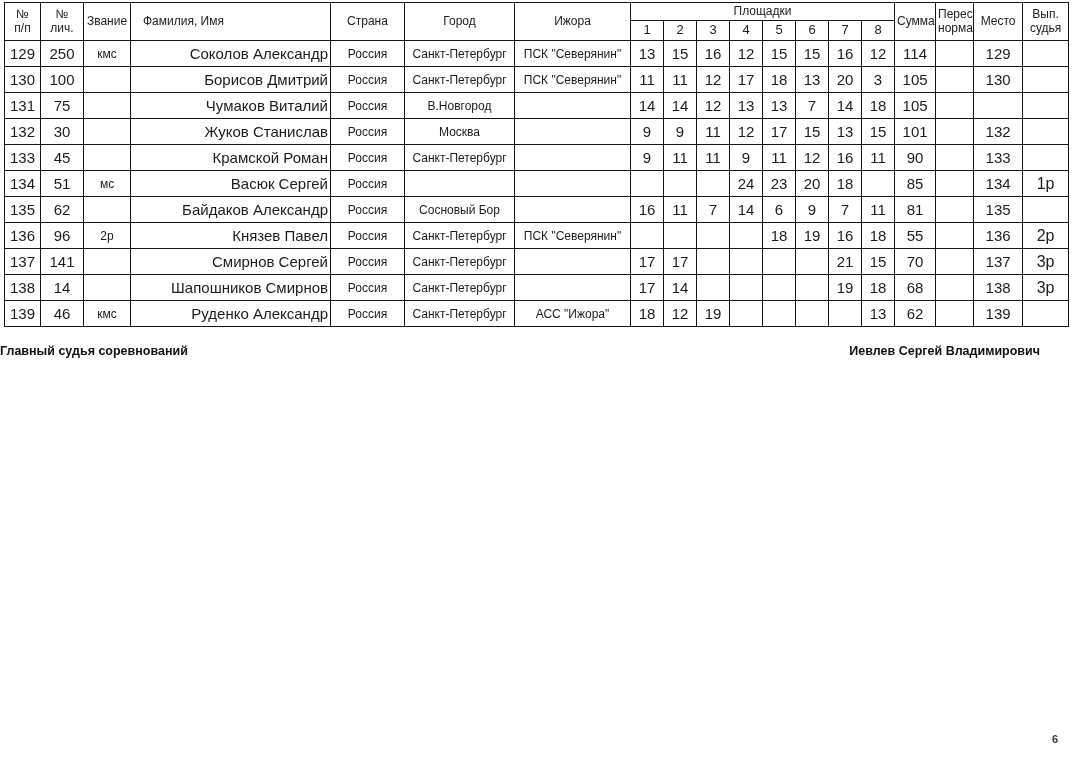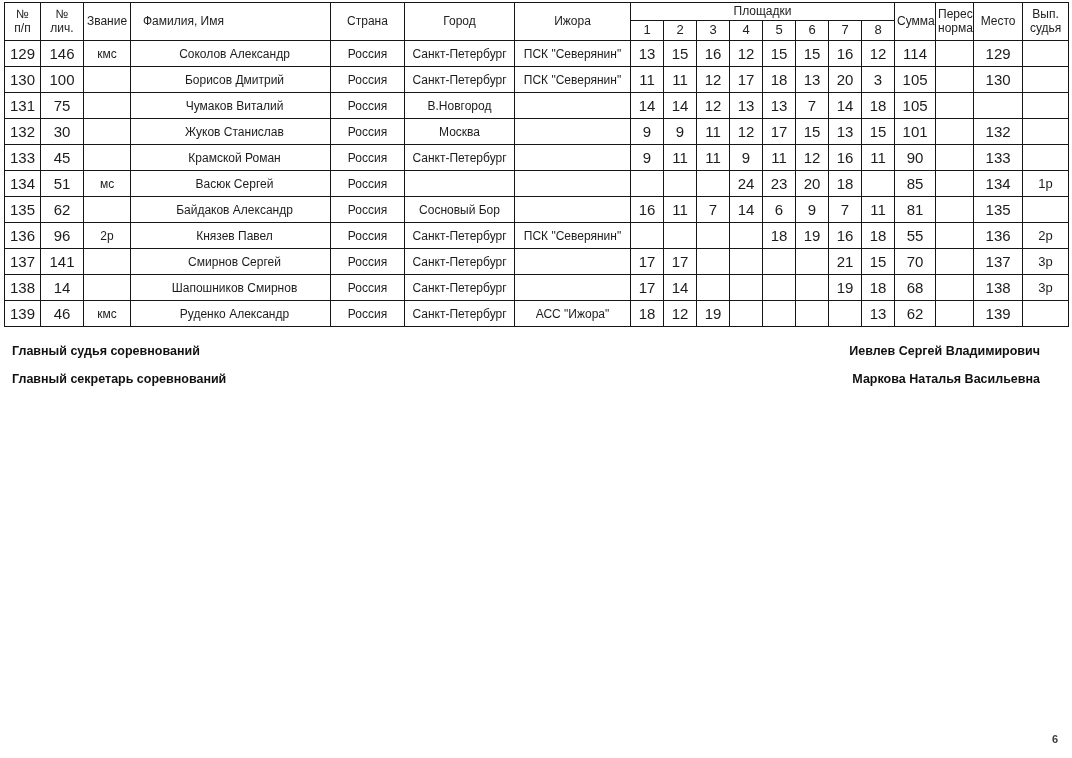--- a/index.html
+++ b/index.html
@@ -38,32 +38,32 @@
   .results thead tr.h1 th { height: 17px; }
   .results thead tr.h2 th { height: 19px; font-size: 13px; }
   .results thead th.c-name { text-align: left; padding-left: 12px; }
   .results tbody td {
     height: 25px;
     text-align: center;
     font-size: 15px;
     color: #1c1c1c;
   }
   .results tbody td.c-name {
-    text-align: center;
+    text-align: right;
     padding-left: 10px;
-    font-size: 12px;
+    font-size: 15px;
   }
   .results tbody td.c-rank,
   .results tbody td.c-country,
   .results tbody td.c-city,
   .results tbody td.c-club { font-size: 12px; }
-  .results tbody td.c-norm { font-size: 13px; }
+  .results tbody td.c-norm { font-size: 16px; }
   .footer {
     margin-top: 17px;
-    padding: 0 32px 0 12px;
+    padding: 0 32px 0 0;
   }
   .footer-row {
     display: flex;
     justify-content: space-between;
     font-weight: 700;
     font-size: 12.5px;
     color: #111;
     margin-bottom: 14px;
   }
   .page-number {
@@ -122,21 +122,21 @@
       <th>4</th>
       <th>5</th>
       <th>6</th>
       <th>7</th>
       <th>8</th>
     </tr>
   </thead>
   <tbody>
       <tr>
         <td class="c-num">129</td>
-        <td class="c-pers">146</td>
+        <td class="c-pers">250</td>
         <td class="c-rank">кмс</td>
         <td class="c-name">Соколов Александр</td>
         <td class="c-country">Россия</td>
         <td class="c-city">Санкт-Петербург</td>
         <td class="c-club">ПСК "Северянин"</td>
         <td class="c-score">13</td>
         <td class="c-score">15</td>
         <td class="c-score">16</td>
         <td class="c-score">12</td>
         <td class="c-score">15</td>
@@ -359,19 +359,15 @@
         <td class="c-norm"></td>
       </tr>
     </tbody>
 </table>
 
 <div class="footer">
   <div class="footer-row">
     <span>Главный судья соревнований</span>
     <span>Иевлев Сергей Владимирович</span>
   </div>
-  <div class="footer-row">
-    <span>Главный секретарь соревнований</span>
-    <span>Маркова Наталья Васильевна</span>
-  </div>
 </div>
 
 <div class="page-number">6</div>
 
 </body></html>

